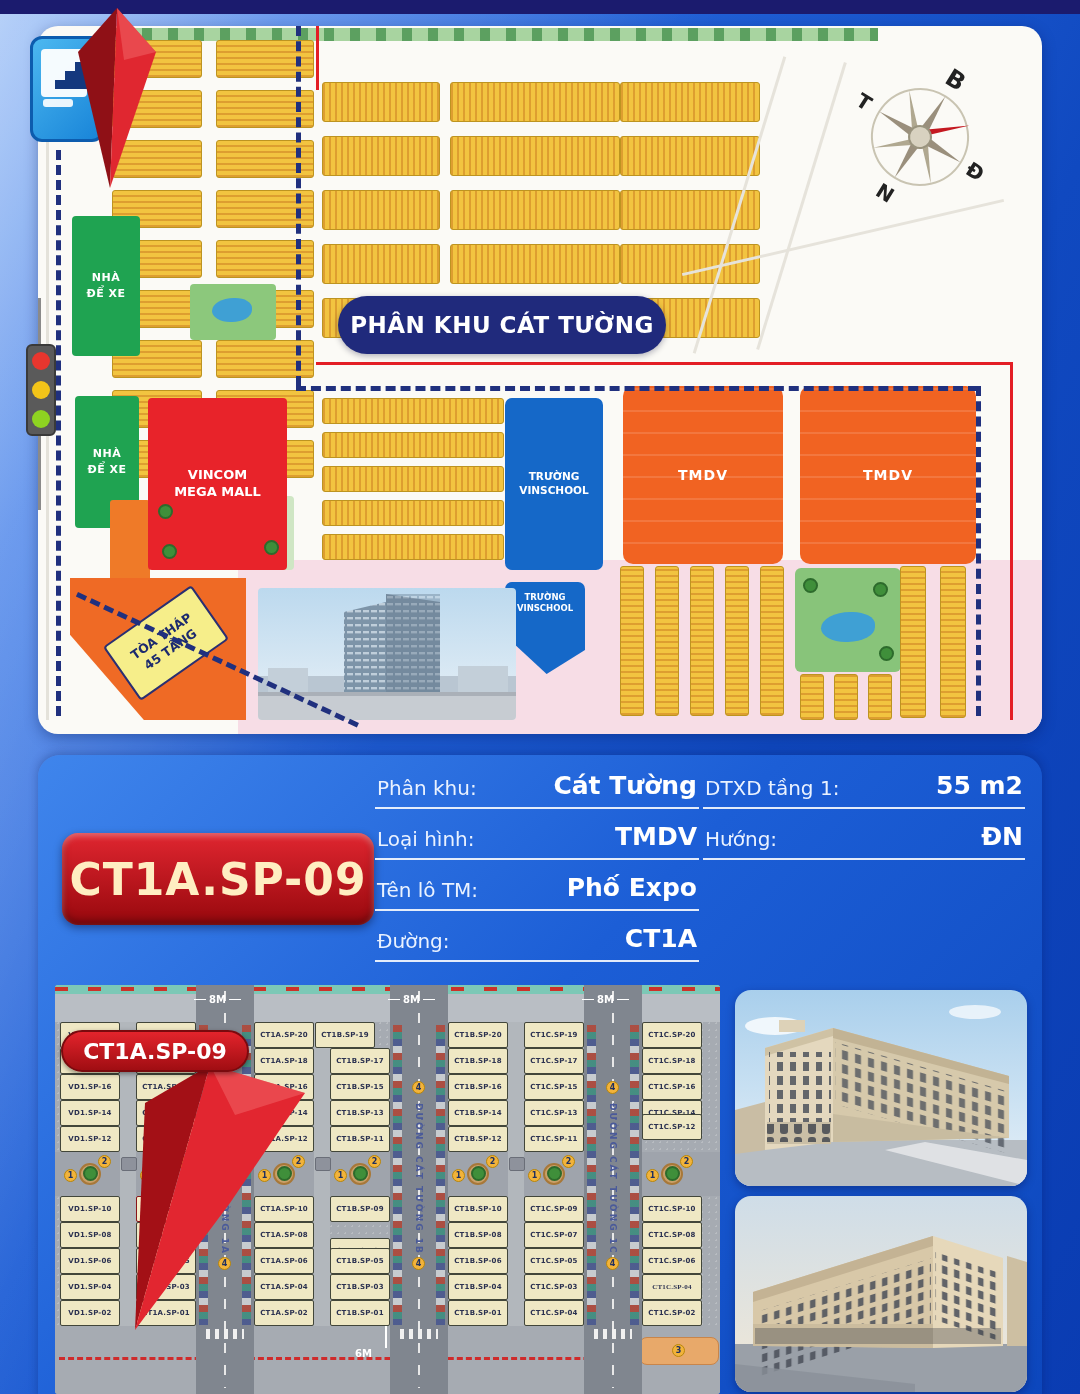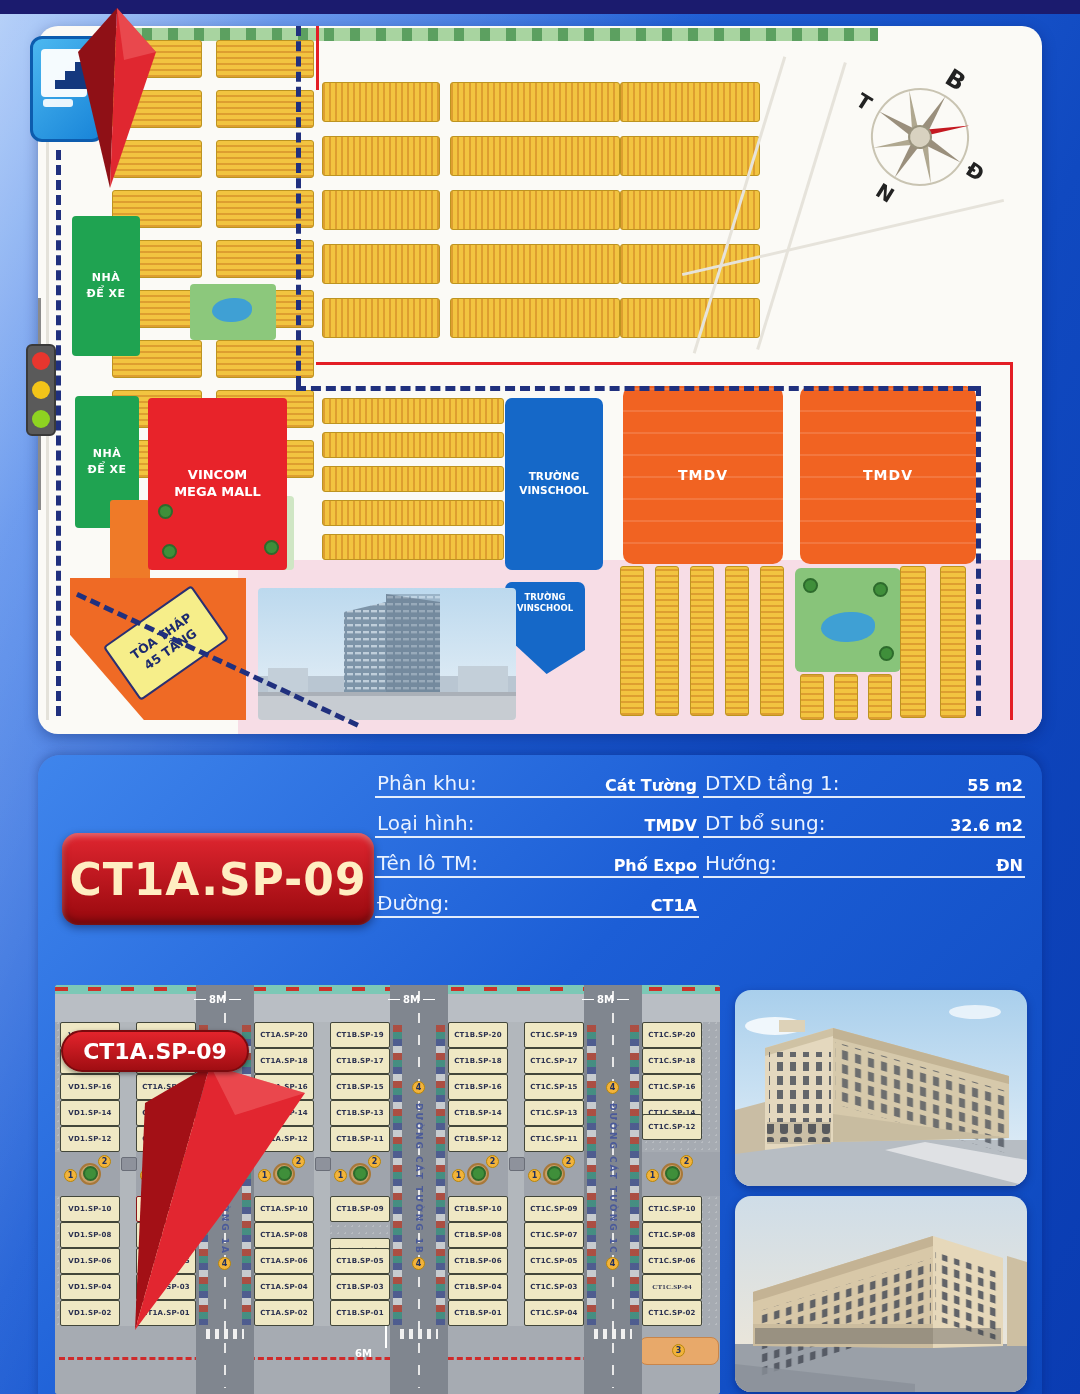--- a/index.html
+++ b/index.html
@@ -49,23 +49,23 @@
   
   .panel{left:38px;top:755px;width:1004px;height:660px;border-radius:22px;
     background:linear-gradient(135deg,#3f85ec 0%,#1c5ed6 45%,#0c46bc 100%);
     box-shadow:0 -2px 10px rgba(0,20,80,.3);}
   .big-badge{left:24px;top:78px;width:312px;height:92px;border-radius:16px;
     background:linear-gradient(180deg,#e02630,#97080d);
     box-shadow:inset 0 3px 6px rgba(255,255,255,.35),inset 0 -4px 8px rgba(0,0,0,.35),0 3px 8px rgba(0,0,30,.4);
     color:#ffeec2;font-weight:700;font-size:44px;letter-spacing:1px;display:flex;align-items:center;justify-content:center;}
   .fields{display:flex;flex-direction:column;}
   .frow{display:flex;justify-content:space-between;align-items:flex-end;border-bottom:2px solid rgba(255,255,255,.88);
-    padding:0 2px 1px 2px;margin-bottom:13px;}
+    padding:0 2px 7px 2px;margin-bottom:13px;}
   .flabel{font-size:20px;color:#eaf2ff;}
-  .fvalue{font-size:16px;font-weight:700;color:#ffffff;}
+  .fvalue{font-size:25px;font-weight:700;color:#ffffff;}
 
   
   .siteplan{left:17px;top:230px;width:665px;height:409px;background:#a6abb2;border-radius:3px;overflow:hidden;
     background-image:radial-gradient(rgba(255,255,255,.20) 1px,transparent 1px);background-size:7px 7px;}
   .tealstrip{left:0;top:0;width:665px;height:9px;background:#7cc8b6;}
   .reddash{left:0;top:2px;width:665px;height:4px;background:repeating-linear-gradient(90deg,#cc3328 0 13px,transparent 13px 33px);}
   .sidewalk{left:0;top:9px;width:665px;height:28px;background:#b9bec4;}
   .midband{left:0;top:167px;width:665px;height:44px;background:#9fa4ac;}
   .street{top:0;width:58px;height:409px;background:#80868f;z-index:3;}
   .street .cl{position:absolute;left:28px;top:6px;width:2px;height:397px;
@@ -244,20 +244,23 @@
 
     <div class="abs ndash-v" style="left:18px;top:124px;height:566px;"></div>
     <div class="abs ndash-v" style="left:258px;top:0;height:360px;"></div>
     <div class="abs ndash-h" style="left:258px;top:360px;width:682px;"></div>
     <div class="abs ndash-v" style="left:938px;top:360px;height:330px;"></div>
     <div class="abs ndash-h" style="left:40px;top:566px;width:310px;transform:rotate(25deg);transform-origin:left top;"></div>
     <div class="abs rsolid-v" style="left:278px;top:0;height:64px;"></div>
     <div class="abs rsolid-h" style="left:278px;top:336px;width:696px;"></div>
     <div class="abs rsolid-v" style="left:972px;top:336px;height:358px;"></div>
 
+    <div class="abs banner" style="left:300px;top:270px;width:328px;height:58px;z-index:10;">
+      <span>PHÂN KHU CÁT TƯỜNG</span>
+    </div>
 
     <svg class="abs" style="left:807px;top:34px;z-index:10;" width="150" height="154" viewBox="0 0 150 154">
       <g transform="rotate(32 75 77)">
         <circle cx="75" cy="77" r="48" fill="none" stroke="#c9c4b2" stroke-width="2"></circle>
         <polygon points="75,29 70,77 80,77" fill="#9a8f7c"></polygon>
         <polygon points="75,125 70,77 80,77" fill="#9a8f7c"></polygon>
         <polygon points="27,77 75,72 75,82" fill="#9a8f7c"></polygon>
         <polygon points="123,77 75,72 75,82" fill="#9a8f7c"></polygon>
         <polygon points="41,43 72,74 68,80" fill="#b0a890"></polygon>
         <polygon points="109,111 78,80 82,74" fill="#b0a890"></polygon>
@@ -317,24 +320,20 @@
         <span class="fvalue">CT1A</span>
       </div>
     </div>
 
     <div class="abs fields" id="fields-right" style="left:665px;top:16px;width:322px;">
       <div class="frow">
         <span class="flabel">DTXD tầng 1:</span>
         <span class="fvalue">55 m2</span>
       </div>
       <div class="frow">
-        <span class="flabel">DT bổ sung:</span>
-        <span class="fvalue">32.6 m2</span>
-      </div>
-      <div class="frow">
         <span class="flabel">Hướng:</span>
         <span class="fvalue">ĐN</span>
       </div>
     </div>
 
     <div class="abs siteplan" id="siteplan">
       <div class="abs tealstrip">
           <div class="abs reddash"></div>
         </div>
       <div class="abs sidewalk"></div>
@@ -519,21 +518,21 @@
             <span>CT1A.SP-02</span>
           </div>
           <div class="dirt" style="left:218px;top:178px;"></div>
           <div class="tree" style="left:222px;top:181px;"></div>
           <div class="marker" style="left:203px;top:184px;">
             <span>1</span>
           </div>
           <div class="marker" style="left:237px;top:170px;">
             <span>2</span>
           </div>
-          <div class="lot" style="left:275px;top:37px;">
+          <div class="lot" style="left:260px;top:37px;">
             <span>CT1B.SP-19</span>
           </div>
           <div class="lot" style="left:275px;top:63px;">
             <span>CT1B.SP-17</span>
           </div>
           <div class="lot" style="left:275px;top:89px;">
             <span>CT1B.SP-15</span>
           </div>
           <div class="lot" style="left:275px;top:115px;">
             <span>CT1B.SP-13</span>

